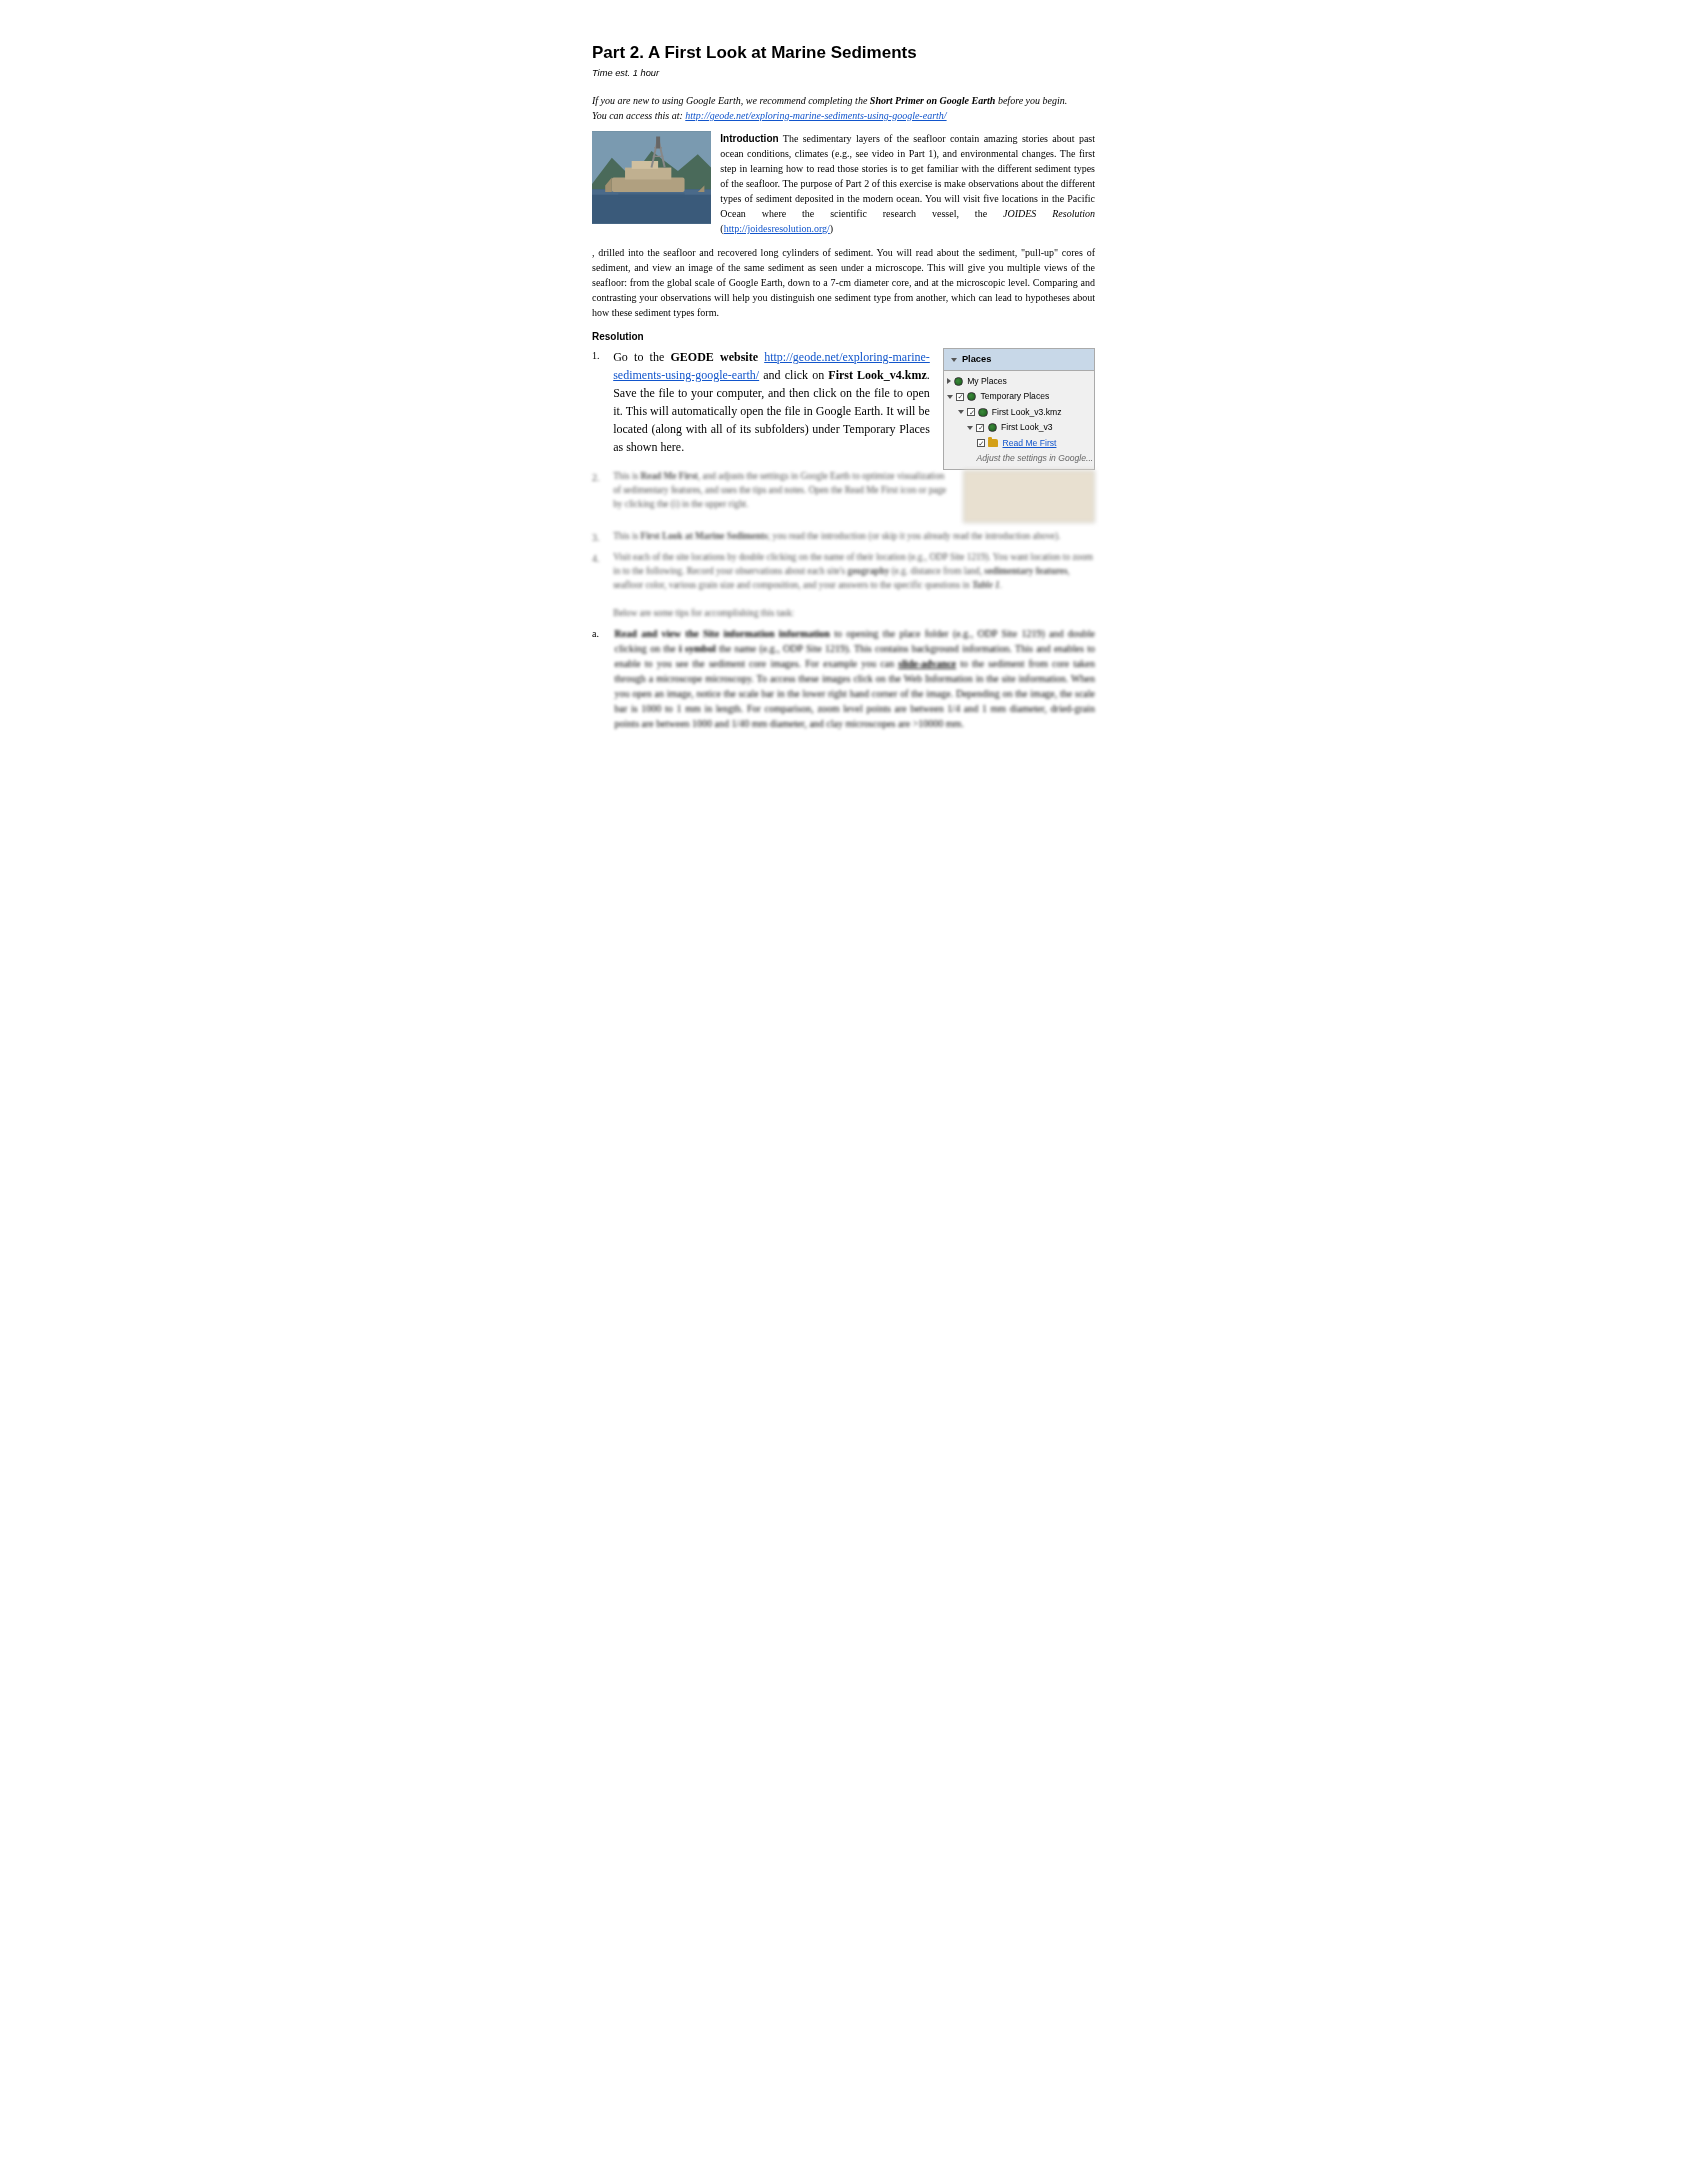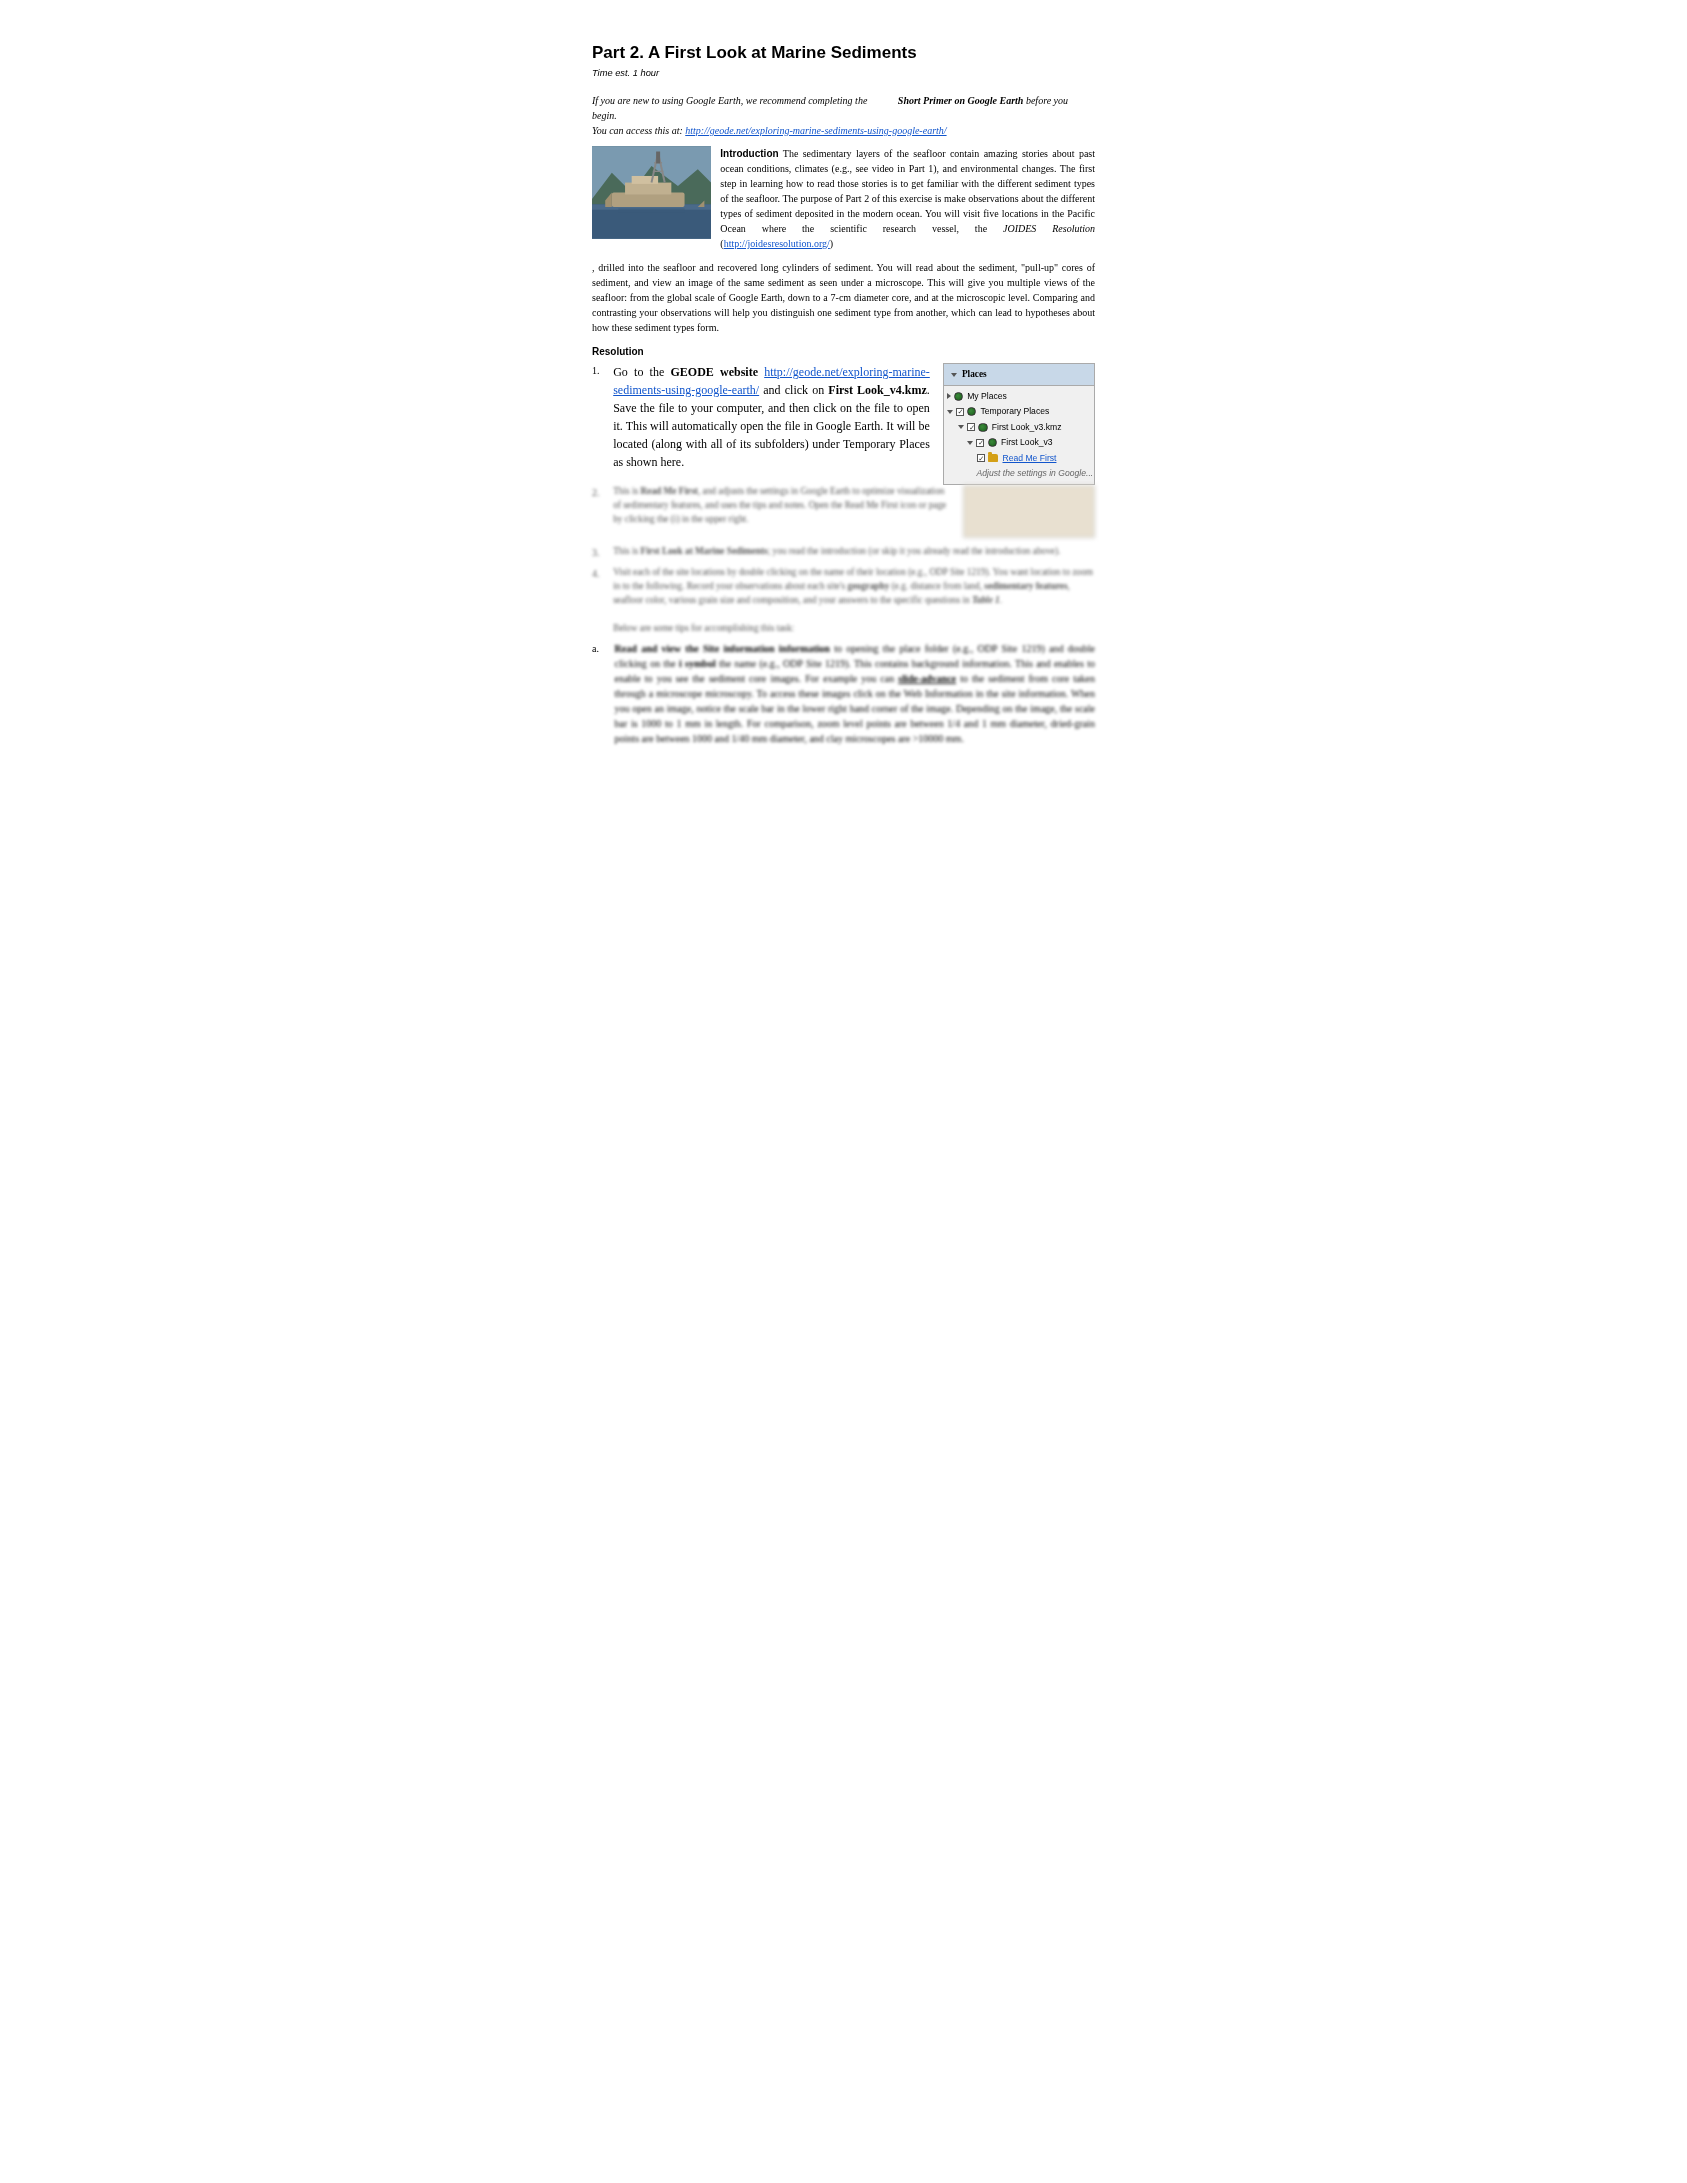--- a/index.html
+++ b/index.html
@@ -34,21 +34,20 @@
       font-size: 10px;
     }
 
     .intro-para a {
       color: #1155CC;
       text-decoration: underline;
     }
 
     .intro-bold {
       font-weight: bold;
-      margin-left: 28px;
     }
 
     .section-label {
       font-family: Arial, sans-serif;
       font-weight: bold;
       font-size: 10px;
       margin-bottom: 4px;
     }
 
     .intro-block {
@@ -132,21 +131,20 @@
 
     .ge-panel-header {
       background: #c8d8e8;
       padding: 3.3px 6.6px;
       display: flex;
       align-items: center;
       gap: 4px;
       font-weight: bold;
       font-size: 9.3px;
       border-bottom: 0.7px solid #aaa;
-      font-family: Liberation Serif, serif;
     }
 
     .ge-tree {
       padding: 2.6px 2.6px;
     }
 
     .ge-item {
       display: flex;
       align-items: center;
       padding: 1.3px 0;

